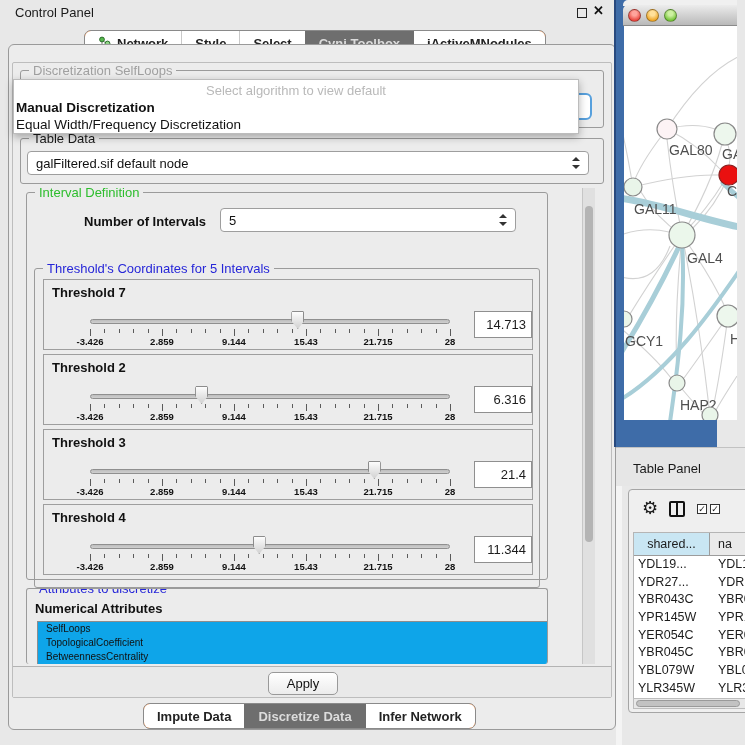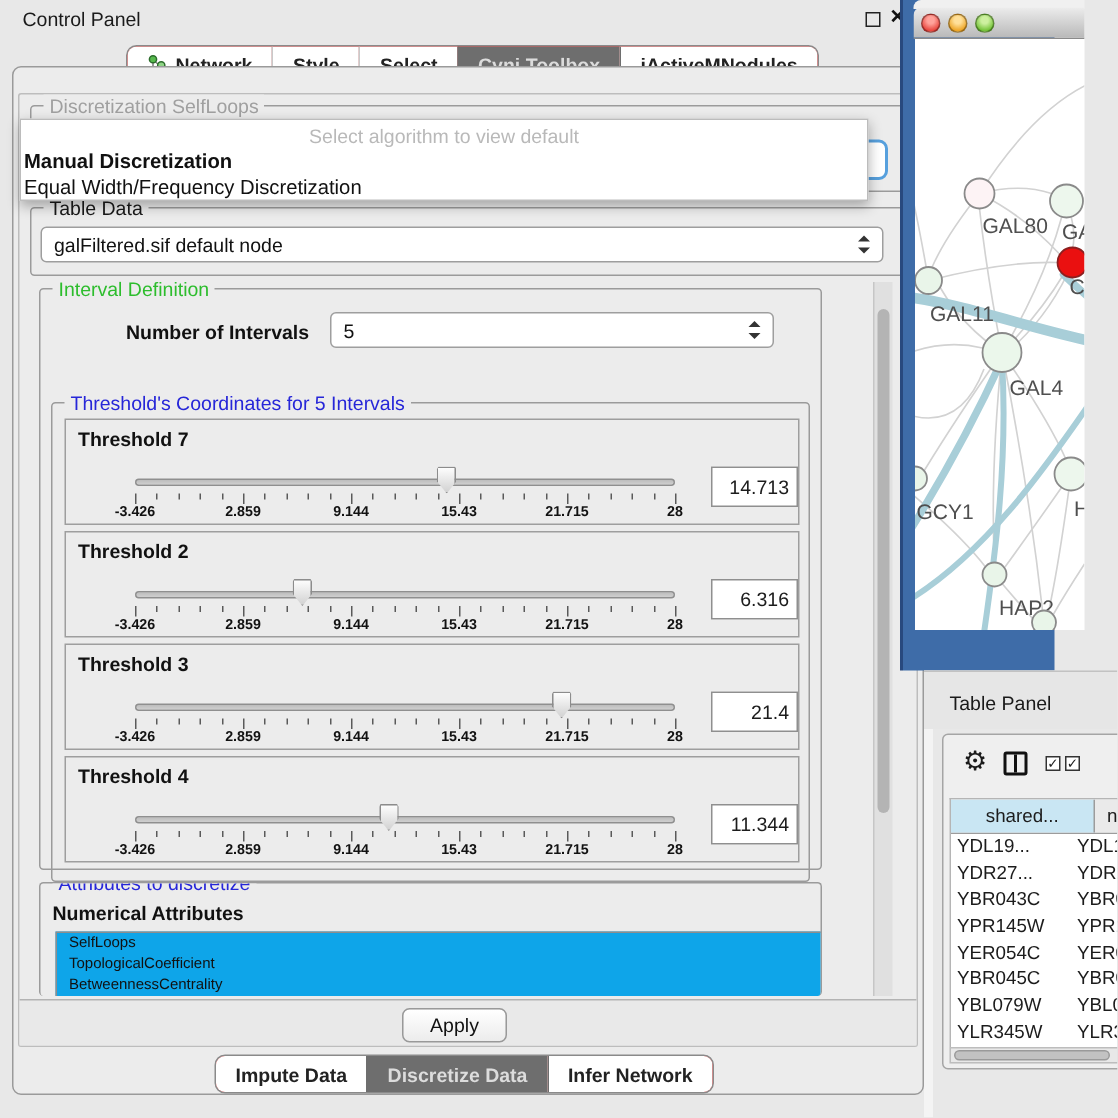--- a/index.html
+++ b/index.html
@@ -6,21 +6,21 @@
   html,body { background:#e8e8e8; }
   #app { position:relative; width:745px; height:745px; background:#e8e8e8;
          font-family:"Liberation Sans",sans-serif; color:#1c1c1c; overflow:hidden; }
 
   
   .cp-title { position:absolute; left:15px; top:5px; font-size:13px; color:#1a1a1a; }
   .float-icon { position:absolute; left:577px; top:8px; width:10px; height:10px; border:1.6px solid #222; background:transparent; }
   .close-icon { position:absolute; left:593px; top:3px; font-size:13px; font-weight:bold; color:#111; }
 
   
-  .tabbar { position:absolute; display:flex; border:1px solid #8a8a8a; border-radius:7px; overflow:hidden; background:#ef4444; height:26px; }
+  .tabbar { position:absolute; display:flex; border:1px solid #8a8a8a; border-radius:7px; overflow:hidden; background:#f97316; height:26px; }
   .tabbar .tab { display:flex; align-items:center; padding:0 13px; font-size:13px; font-weight:bold; color:#222; background:#fff; white-space:nowrap; }
   .tabbar .tab + .tab { border-left:1px solid #c9c9c9; }
   .tabbar .tab.sel { background:#6e6e6e; color:#dcdcdc; border-left:1px solid #6e6e6e; }
   .tabbar .tab.sel + .tab { border-left:1px solid #6e6e6e; }
   #top-tabs { left:84px; top:30px; }
   #bottom-tabs { left:143px; top:703px; }
   .net-ico { margin-right:6px; }
 
   
   .outer-panel { position:absolute; left:8px; top:44px; width:608px; height:686px; border:1px solid #9a9a9a; border-radius:6px; background:#ececec; }
@@ -59,40 +59,40 @@
   .list-scroll { position:absolute; right:3px; top:2px; width:10px; height:40px; background:#b6b6b6; border-radius:5px; border:1px solid #999; }
 
   .vscroll { position:absolute; left:582px; top:188px; width:13px; height:476px; background:#e0e0e0; border-left:1px solid #c6c6c6; }
   .vscroll .vthumb { position:absolute; left:2px; top:18px; width:8px; height:336px; background:#b4b4b4; border-radius:4px; }
 
   .apply-strip { position:absolute; left:13px; top:666px; width:598px; height:31px; background:#e9e9e9; border-top:1px solid #b3b3b3; }
   .btn { position:absolute; left:268px; top:672px; width:70px; height:23px; background:linear-gradient(#ffffff,#ececec); border:1px solid #999; border-radius:5px; font-size:13px; text-align:center; line-height:21px; color:#111; }
 
   
   .gap-col { position:absolute; left:616px; top:0; width:6px; height:745px; background:#f4f4f4; }
-  .net-frame { position:absolute; left:600px; top:0; width:103px; height:447px; background:linear-gradient(90deg,#28497e 0,#28497e 2px,#3e6ca8 2px); }
+  .net-frame { position:absolute; left:614px; top:0; width:103px; height:447px; background:linear-gradient(90deg,#28497e 0,#28497e 2px,#3e6ca8 2px); }
   .mac-top { position:absolute; left:9px; top:0; width:114px; height:6px; background:#f0f0f0; border-radius:5px 0 0 0; }
   .titlebar { position:absolute; left:9px; top:5px; width:114px; height:21px; background:linear-gradient(#ececec,#b9b9b9); border-bottom:1px solid #8a8a8a; border-radius:5px 0 0 0; display:flex; align-items:center; }
   .light { width:13px; height:13px; border-radius:50%; margin-left:5px; border:1px solid rgba(0,0,0,.35); }
   .light.red { background:radial-gradient(circle at 50% 32%, #ffa39b 0 25%, #e8443c 75%); }
   .light.amber { background:radial-gradient(circle at 50% 32%, #ffe09a 0 25%, #eda424 75%); }
   .light.green { background:radial-gradient(circle at 50% 32%, #cdf0a0 0 25%, #72c236 75%); }
   .canvas { position:absolute; left:10px; top:26px; width:113px; height:394px; background:#fff; overflow:hidden; }
 
   
   .tp-header { position:absolute; left:616px; top:447px; width:129px; height:39px; background:#e6e6e6; border-top:1px solid #c2c2c2; }
   .tp-header .tp-title { position:absolute; left:17px; top:13px; font-size:13px; color:#1a1a1a; }
   .tp-box { position:absolute; left:628px; top:489px; width:125px; height:224px; background:#efefef; border:1px solid #a5a5a5; border-radius:4px; }
   .gear { position:absolute; left:13px; top:9px; font-size:18px; line-height:18px; color:#1a1a1a; font-family:"DejaVu Sans",sans-serif; }
   .colsplit { position:absolute; left:40px; top:11px; width:16px; height:16px; border:2px solid #111; border-radius:2px; }
   .colsplit:after { content:""; position:absolute; left:5px; top:0; width:2px; height:12px; background:#111; }
   .chk { position:absolute; top:14px; width:10px; height:10px; border:1.5px solid #333; font-size:9px; line-height:9px; text-align:center; color:#222; background:#fff; }
   .table-wrap { position:absolute; left:4px; top:42px; width:113px; height:166px; background:#fff; overflow:hidden; border:1px solid #b5b5b5; border-bottom:none; }
   .thead { display:flex; height:23px; border-bottom:1px solid #9c9c9c; font-size:12.5px; }
-  .th1 { width:96px; background:#c9e6f3; border-right:1px solid #9c9c9c; text-align:center; line-height:22px; }
+  .th1 { width:76px; background:#c9e6f3; border-right:1px solid #9c9c9c; text-align:center; line-height:22px; }
   .th2 { flex:1; background:#eaeaea; padding-left:8px; line-height:22px; overflow:hidden; white-space:nowrap; }
   .trow { display:flex; height:17.7px; font-size:12.5px; line-height:17.7px; white-space:nowrap; }
   .td1 { width:76px; padding-left:4px; overflow:hidden; }
   .td2 { flex:1; padding-left:8px; overflow:hidden; }
   .hscroll { position:absolute; left:4px; top:208px; width:113px; height:11px; background:#e8e8e8; border:1px solid #bdbdbd; }
   .hscroll .hthumb { position:absolute; left:2px; top:1px; width:104px; height:7px; background:#c2c2c2; border:1px solid #9a9a9a; border-radius:4px; }
 </style>
 </head>
 <body>
 

